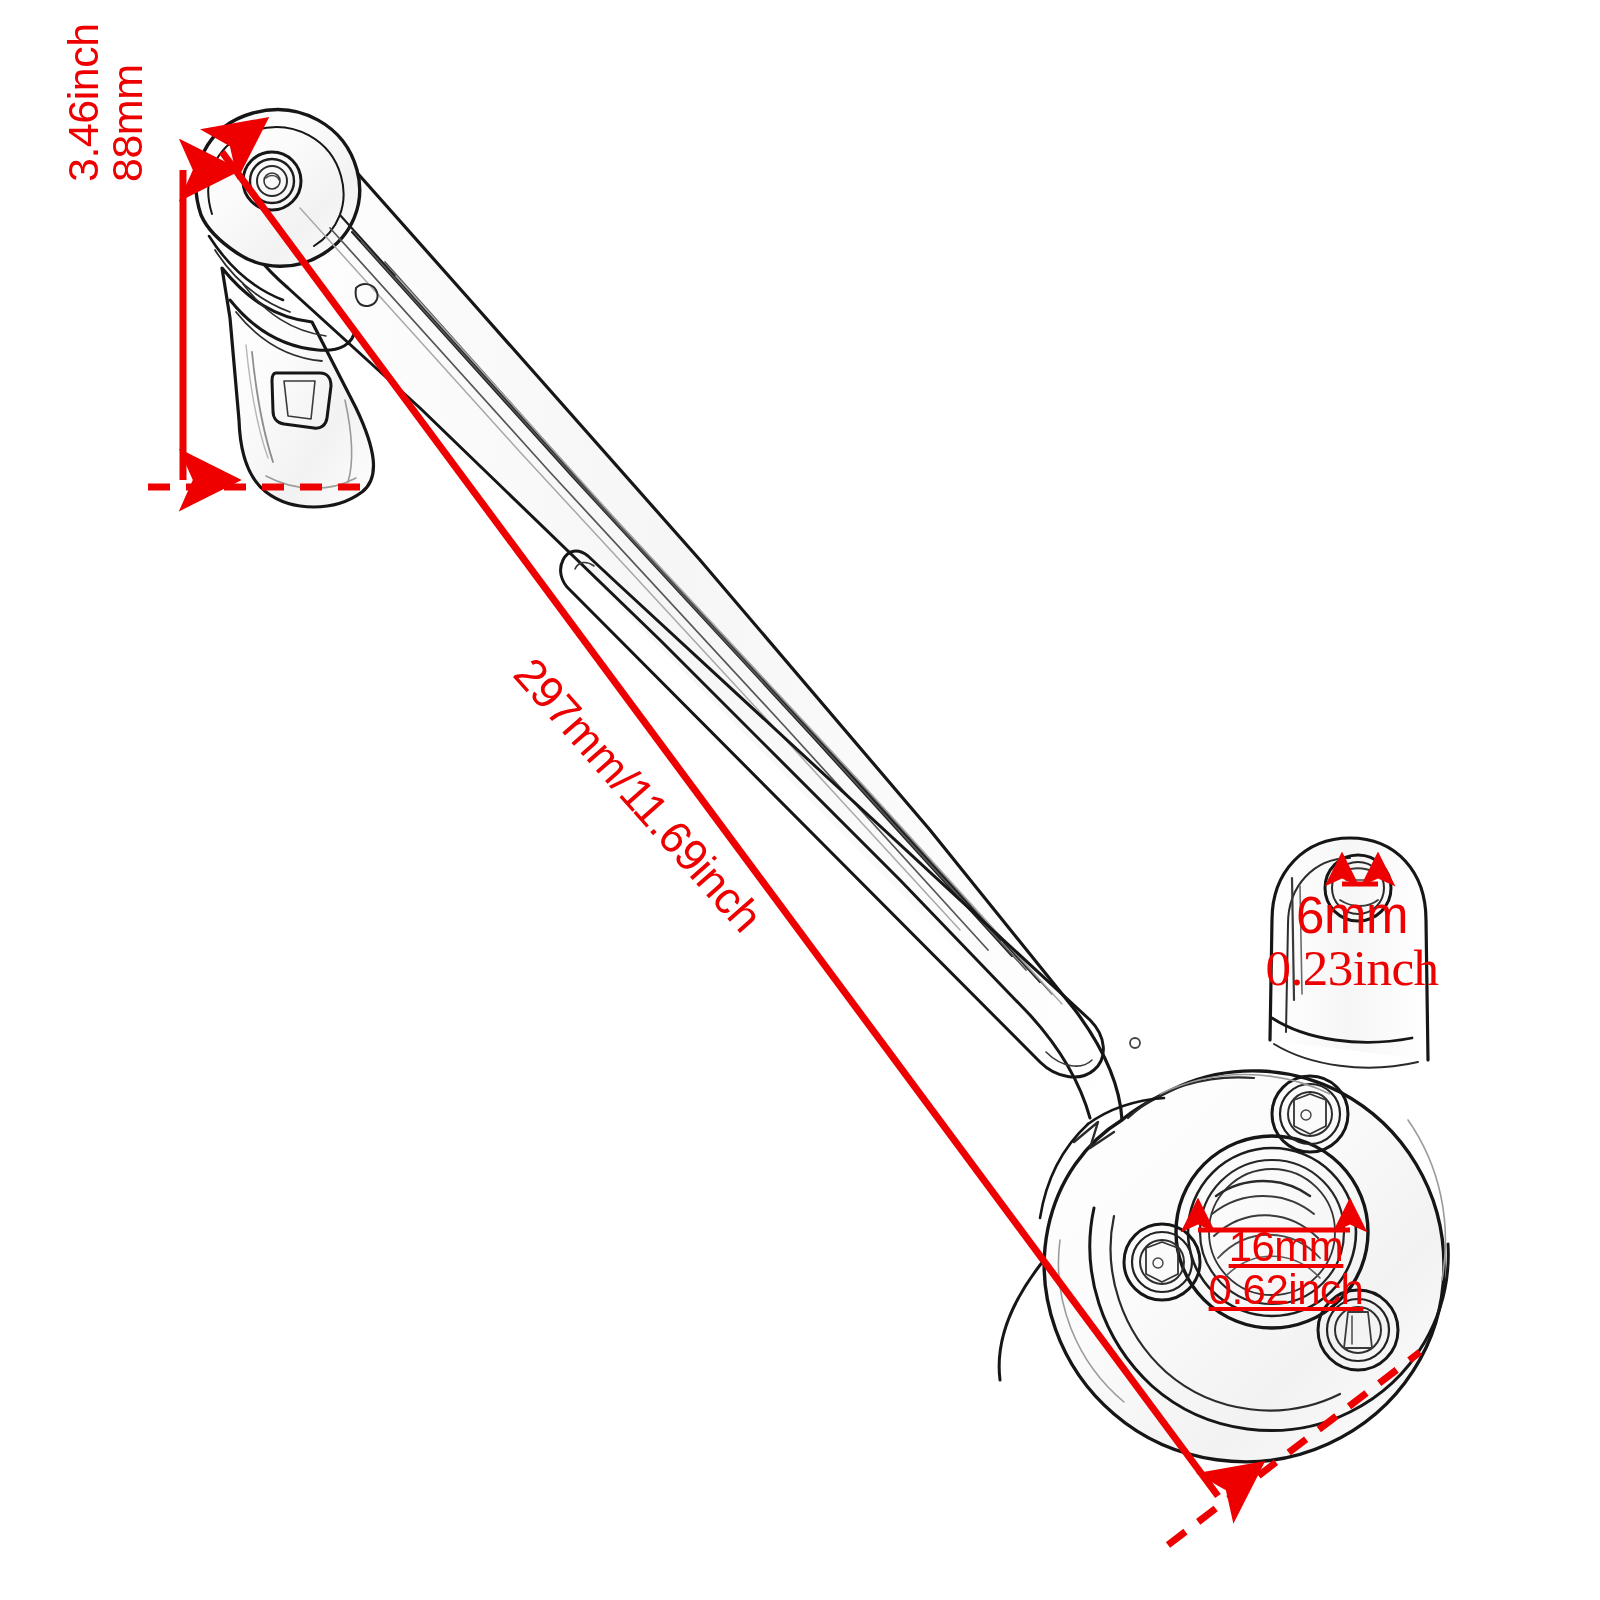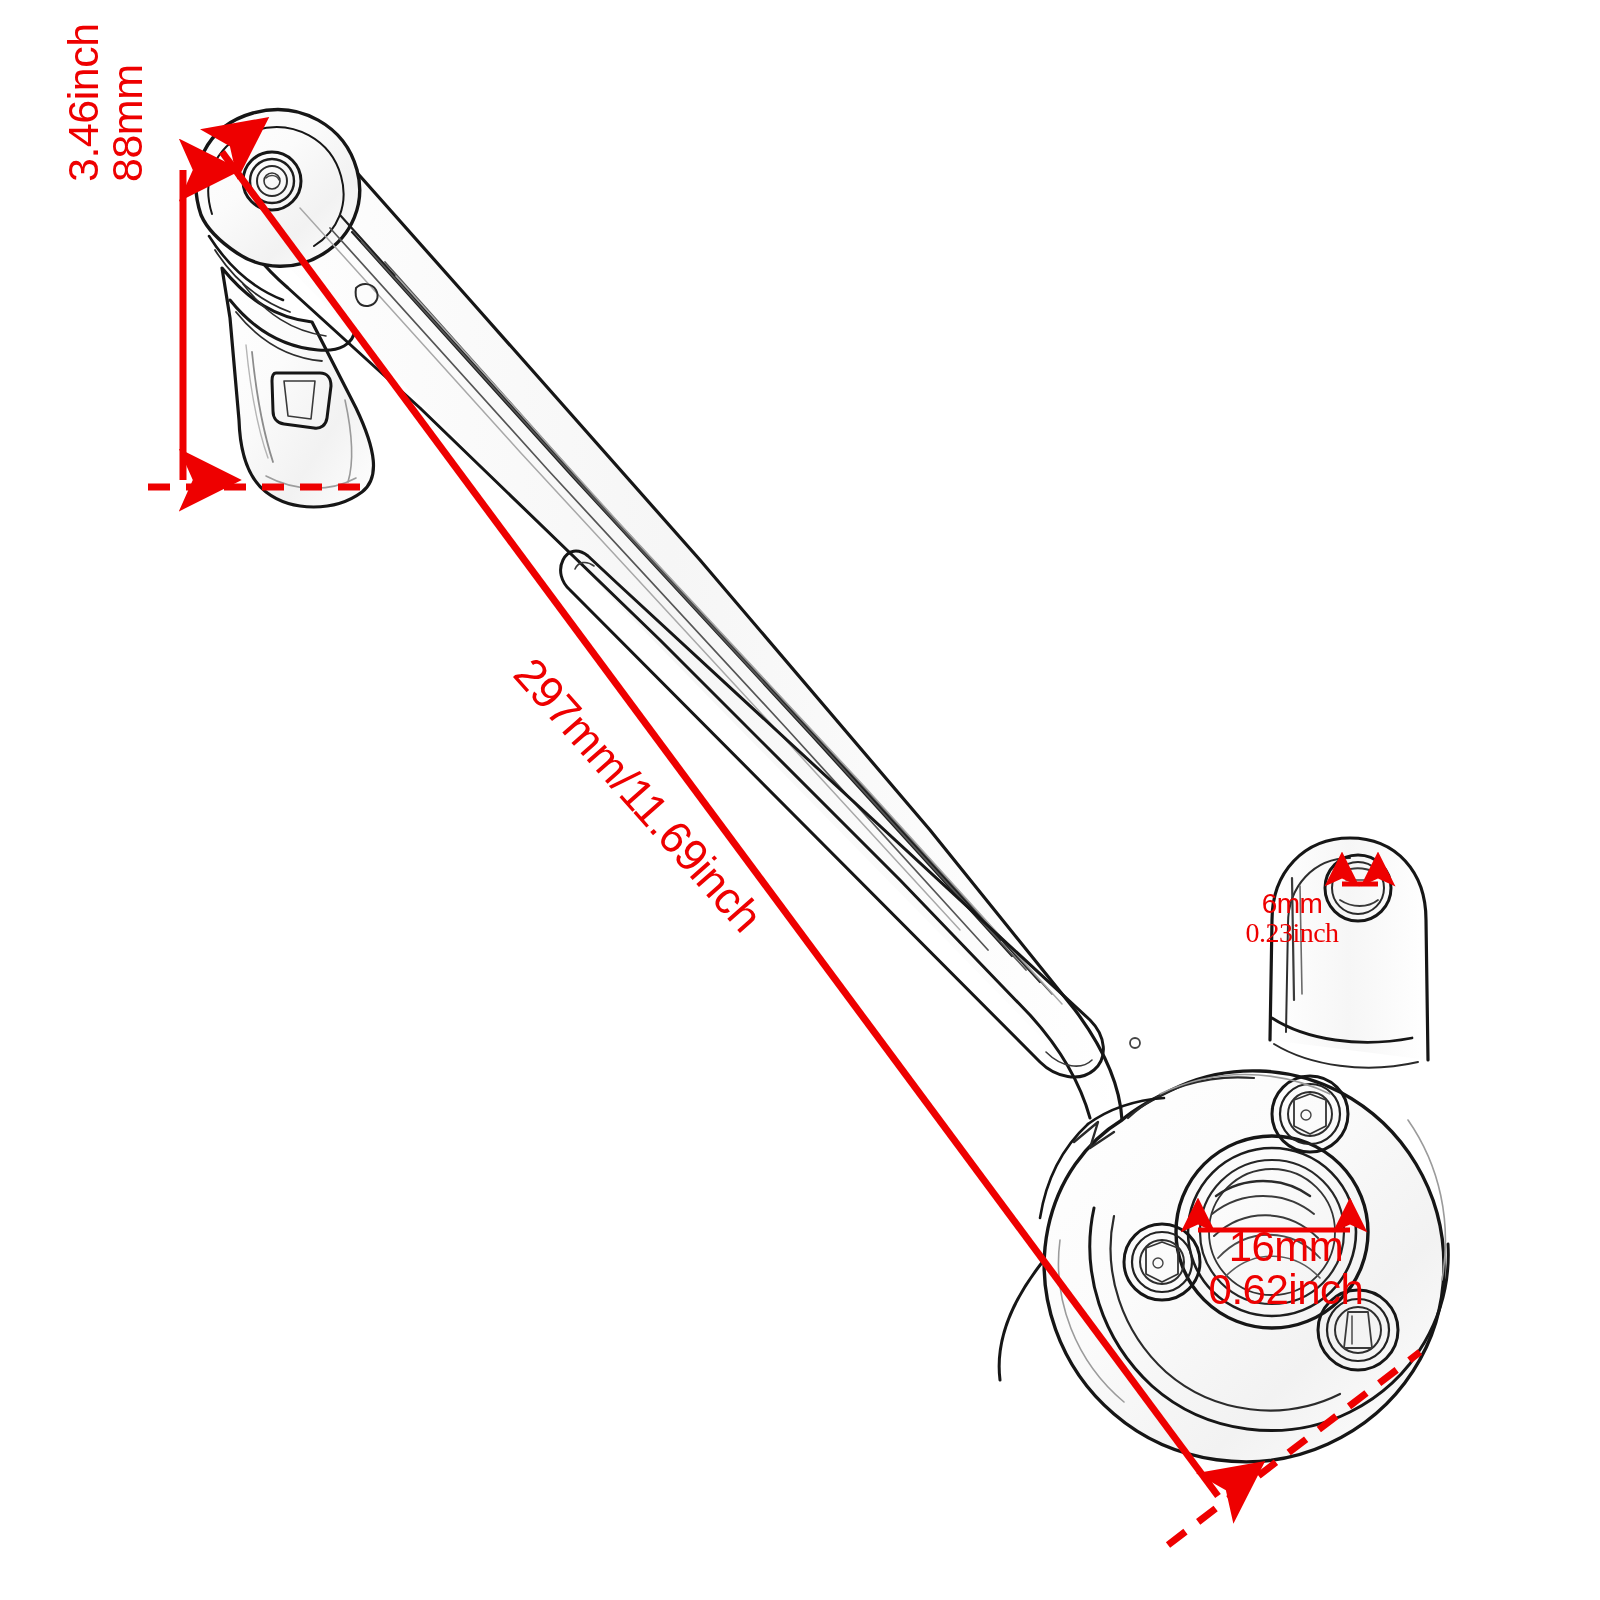--- a/index.html
+++ b/index.html
@@ -47,34 +47,35 @@
   #label-height .l1 { display: block; }
   #label-height .l2 { display: block; }
   #label-length {
     left: 540px;
     top: 650px;
     font-size: 45px;
     transform: rotate(48.5deg);
     transform-origin: 0 0;
   }
   #label-hole6 {
-    left: 1202px;
+    left: 1262px;
     top: 890px;
-    font-size: 28px;
+    font-size: 51px;
     text-align: center;
     width: 180px;
   }
   #label-hole6 .l1 { display: block; }
   #label-hole6 .l2 { display: block; font-family: Liberation Serif, serif; }
   #label-bore16 {
     left: 1196px;
     top: 1226px;
     font-size: 42px;
     text-align: center;
     width: 180px;
+    text-decoration: underline;
   }
   #label-bore16 .l1 { display: block; }
   #label-bore16 .l2 { display: block; }
 </style>
 </head>
 <body>
 
 <div id="stage">
 
   <svg class="layer" viewBox="0 0 1600 1600">

